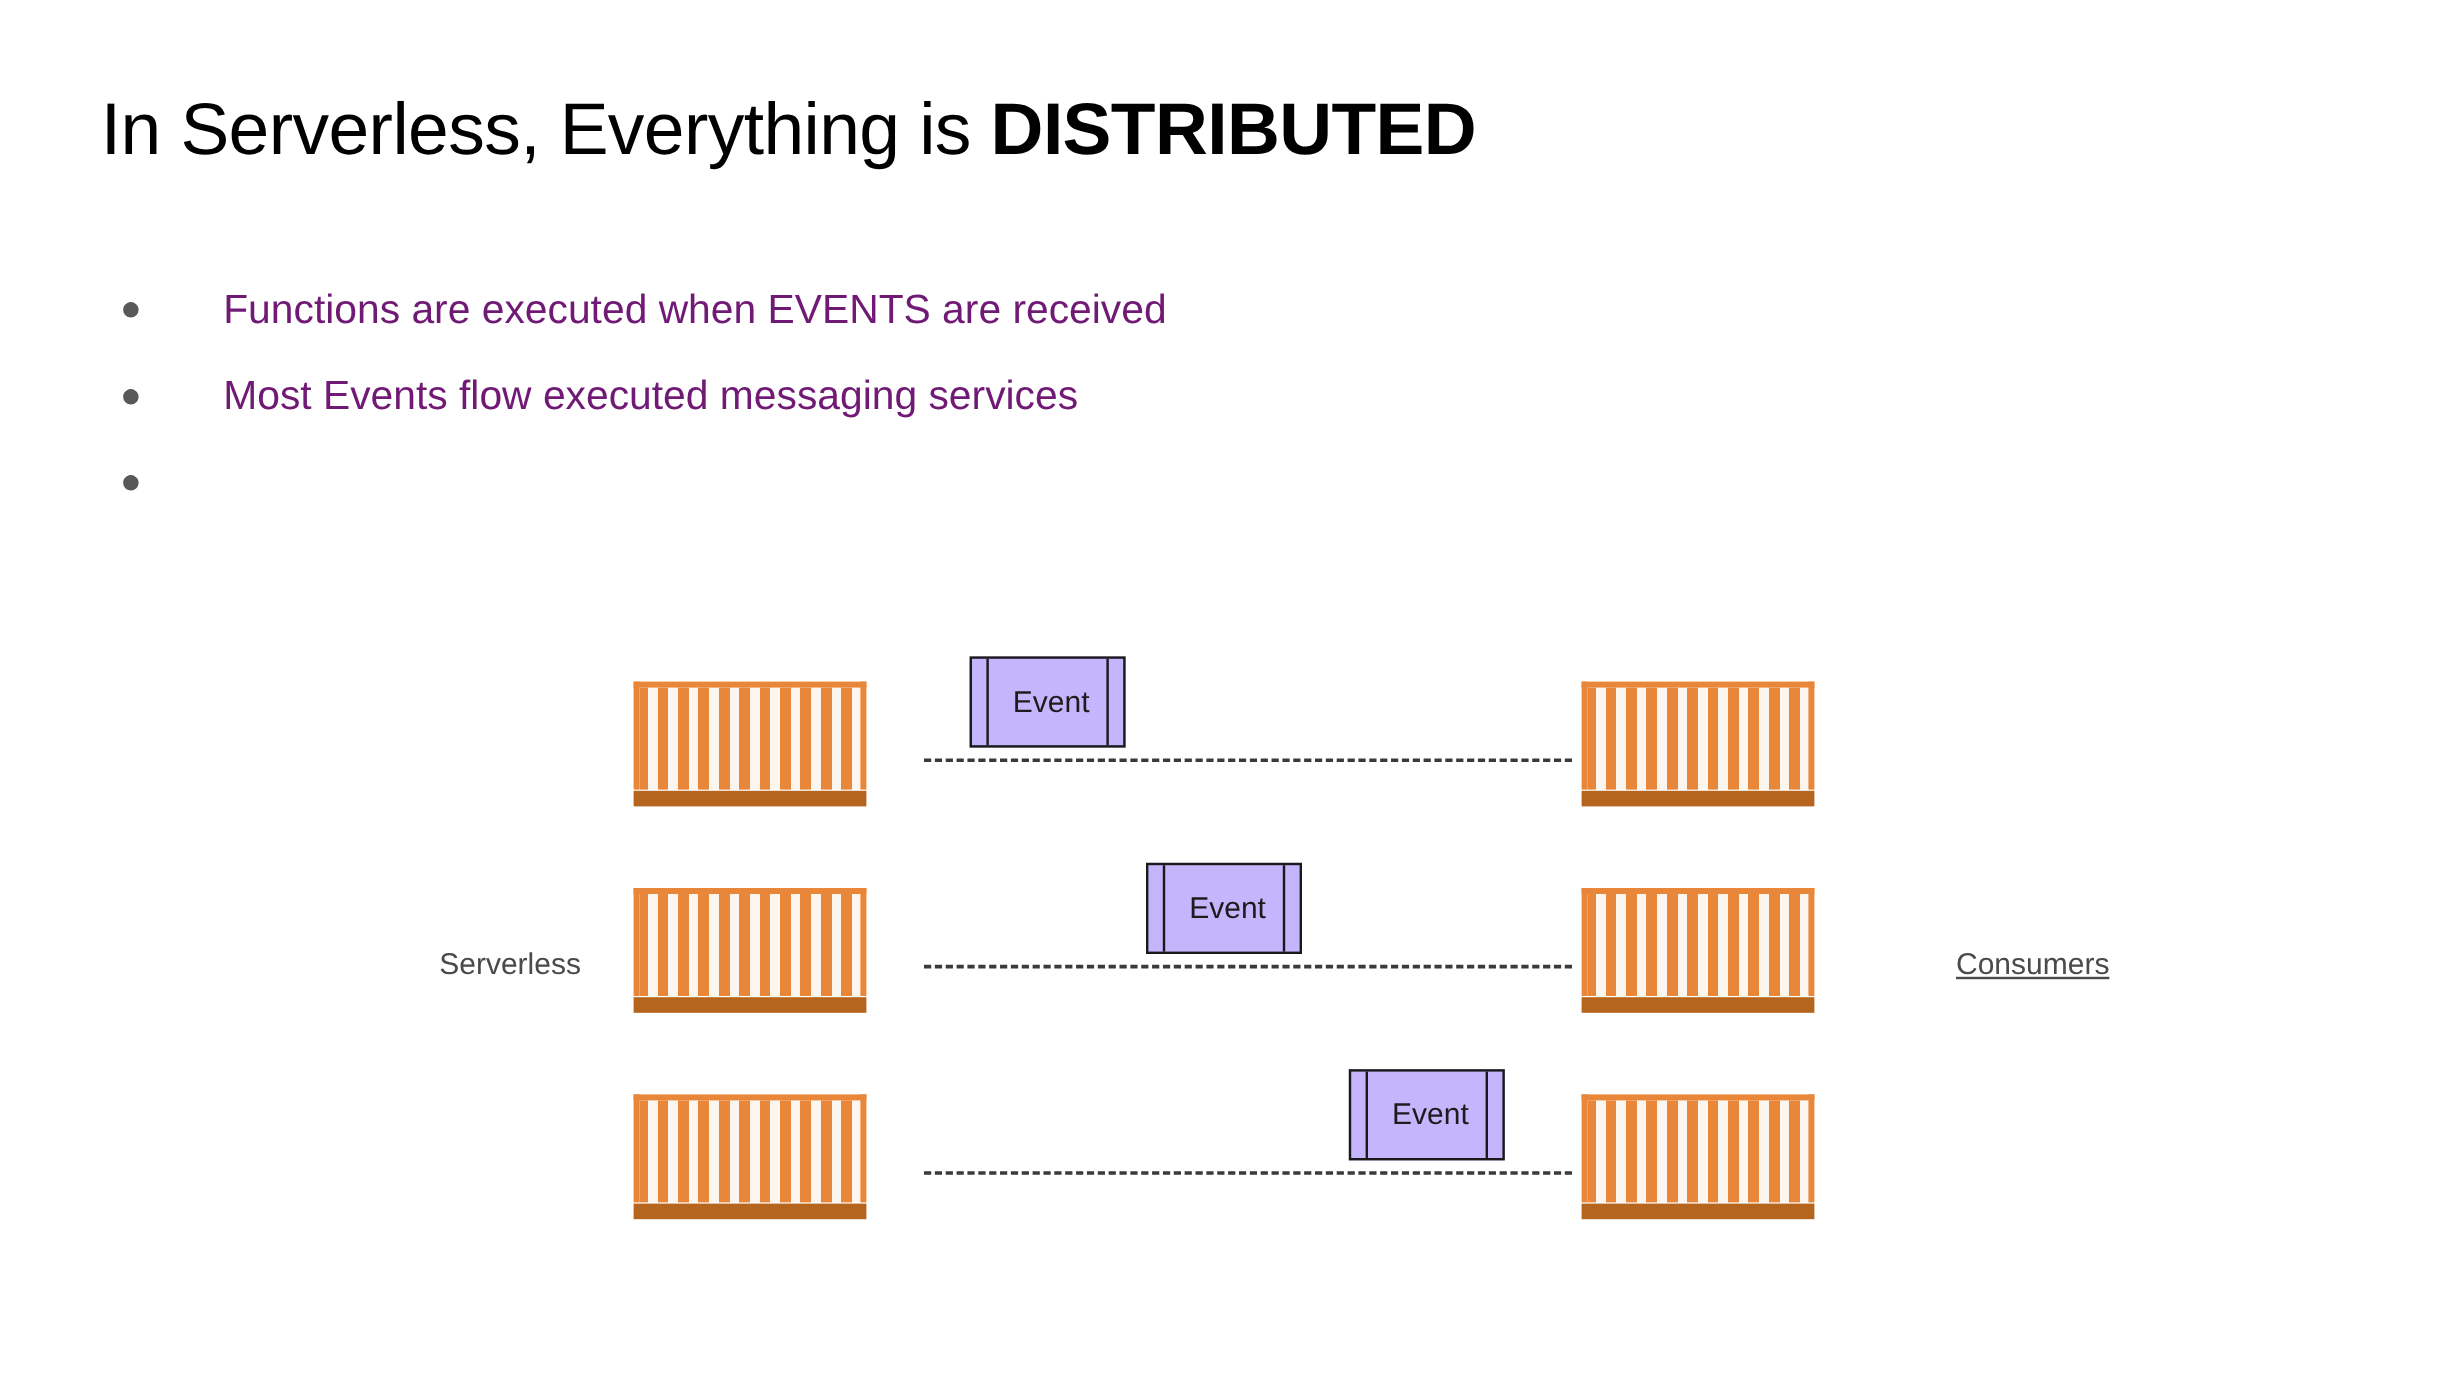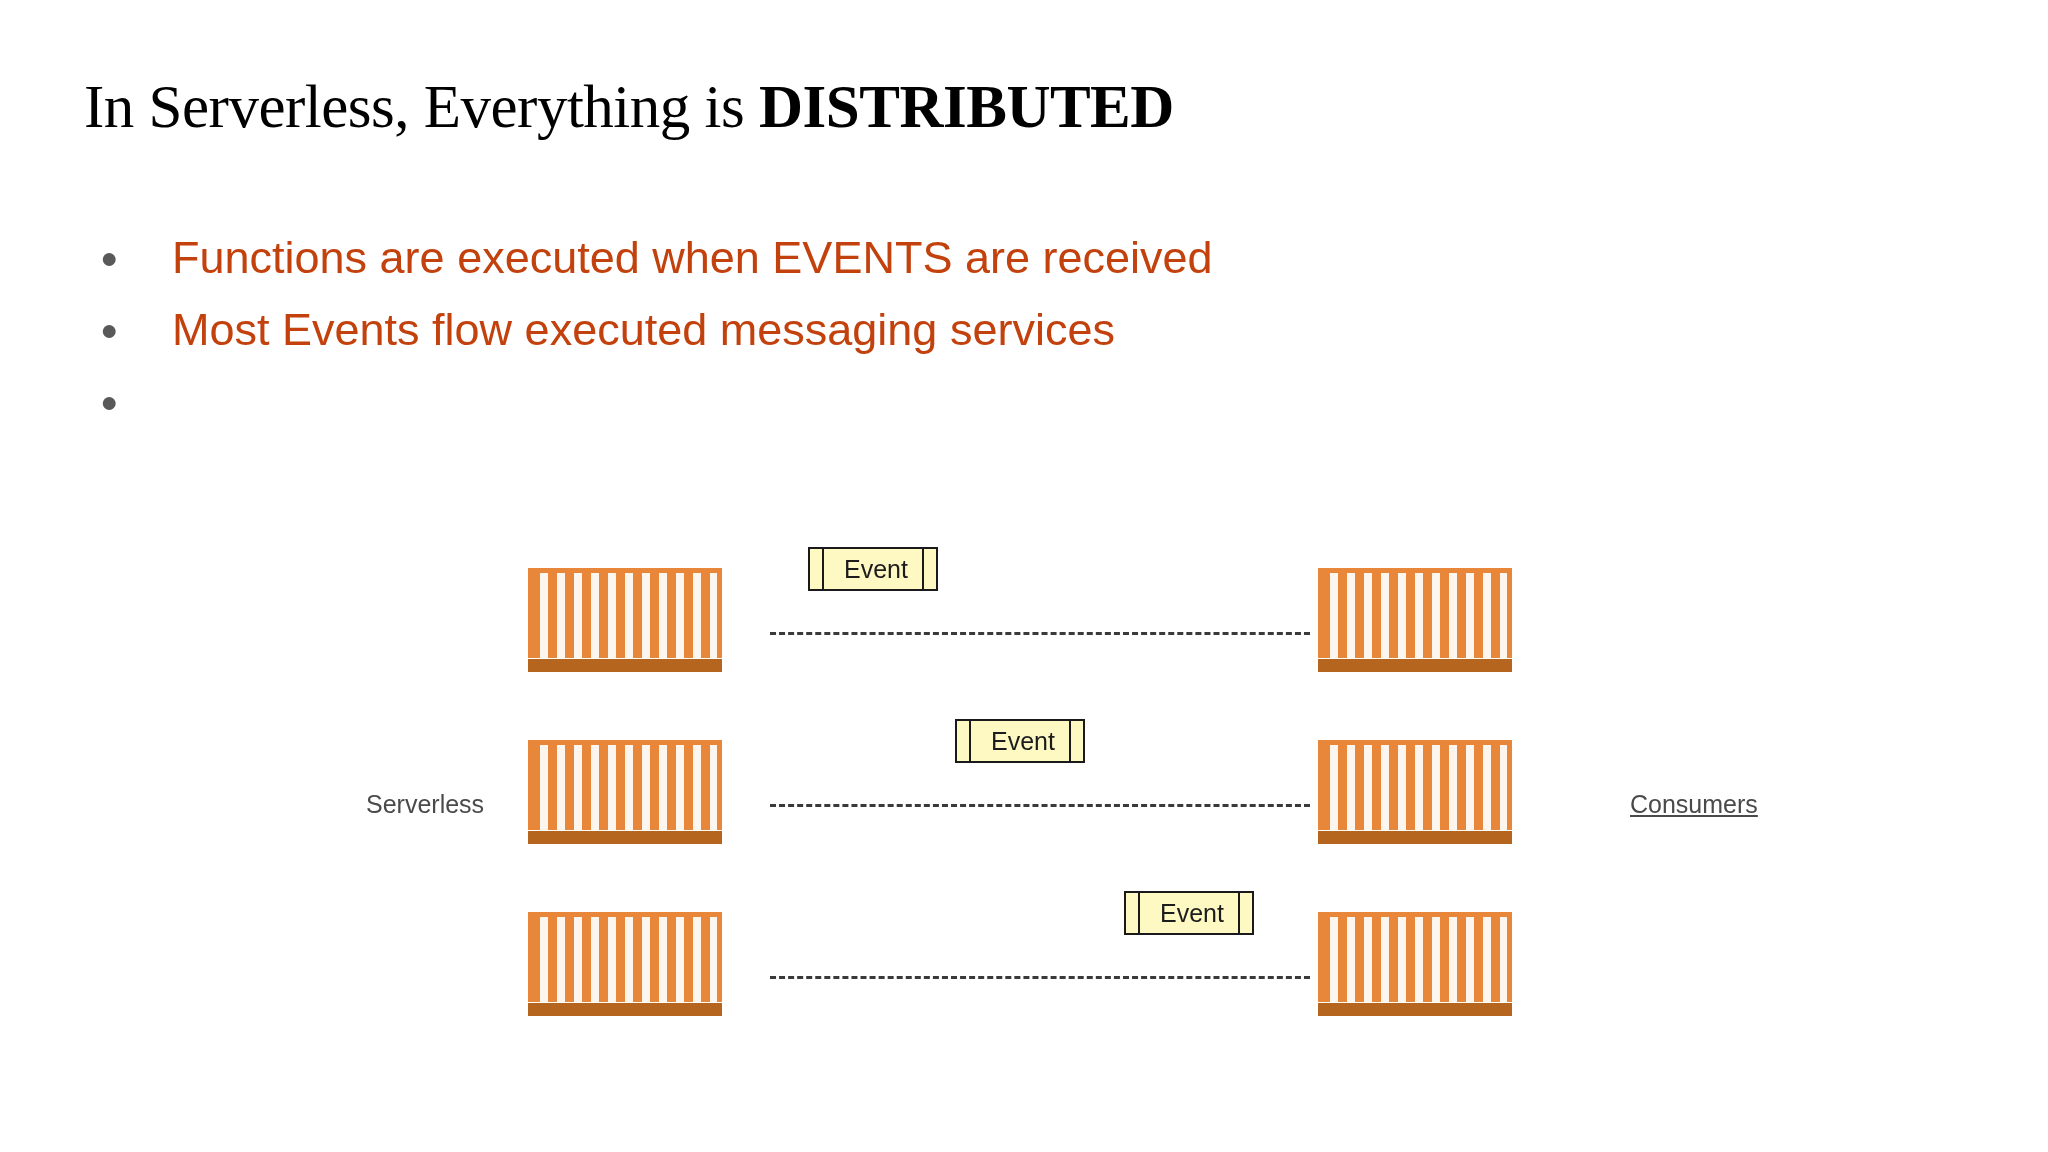--- a/index.html
+++ b/index.html
@@ -26,21 +26,20 @@
   #title {
     position: absolute;
     left: 84px;
     top: 73px;
     width: 1820px;
     font-size: 61px;
     line-height: 1.12;
     color: #000000;
     letter-spacing: -0.5px;
     white-space: nowrap;
-    font-family: Liberation Serif, serif;
   }
   #title .t-normal { font-weight: 400; }
   #title .t-bold   { font-weight: 700; }
 
   
   #bullets {
     position: absolute;
     left: 100px;
     top: 236px;
     width: 1700px;
@@ -53,25 +52,26 @@
   .bullet-marker {
     width: 22px;
     min-width: 22px;
     color: #595959;
     font-size: 30px;
     line-height: 44px;
     text-align: left;
   }
   .bullet-gap { width: 50px; min-width: 50px; }
   .bullet-text {
-    font-size: 45px;
+    font-size: 34px;
     line-height: 44px;
-    color: #c2410c;
+    color: #701a75;
     font-weight: 400;
     white-space: nowrap;
+    margin-left: 14px;
   }
 
   
   #diagram {
     position: absolute;
     left: 0;
     top: 500px;
     width: 2048px;
     height: 600px;
   }
@@ -119,24 +119,24 @@
     bottom: 0;
     width: 100%;
     height: 13px;
     background: #b5651d;
   }
 
   
   .event-box {
     position: absolute;
     width: 130px;
-    height: 44px;
+    height: 76px;
     box-sizing: border-box;
     border: 2.5px solid #1a1a1a;
-    background: #fef9c3;
+    background: #c4b5fd;
     display: flex;
     align-items: center;
     justify-content: center;
   }
   .event-box::before,
   .event-box::after {
     content: "";
     position: absolute;
     top: 0;
     bottom: 0;

